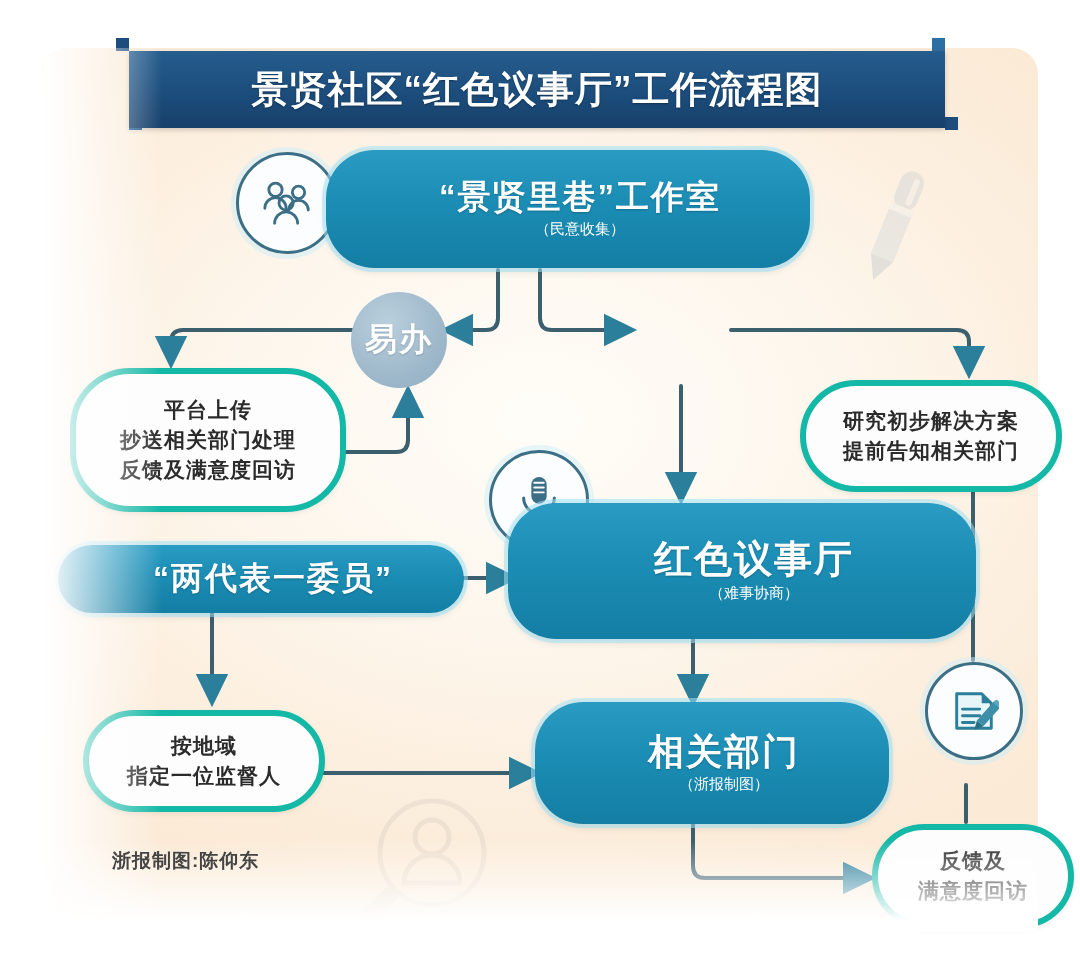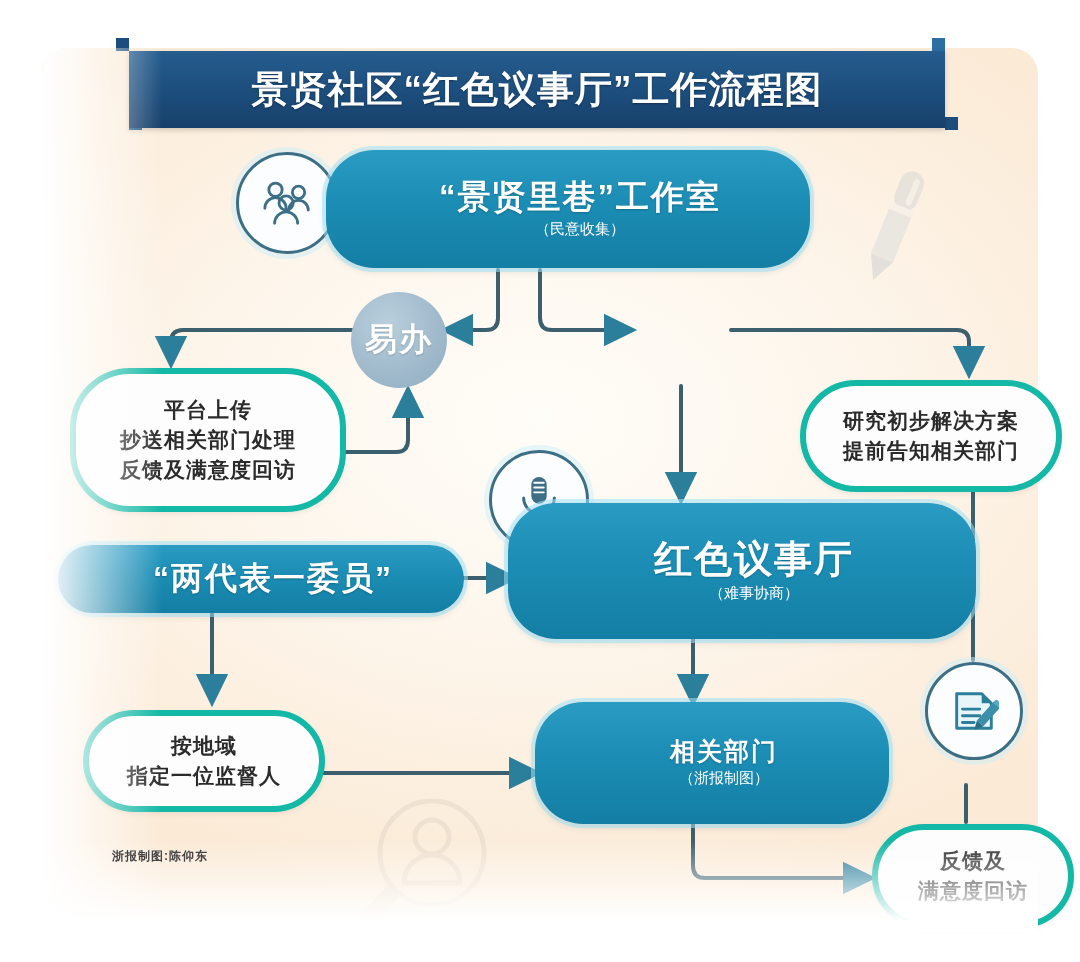--- a/index.html
+++ b/index.html
@@ -84,21 +84,21 @@
   .iconcirc{
     position:absolute;border-radius:50%;
     background:#fbfdfe;border:3px solid #3c6f86;
     display:flex;align-items:center;justify-content:center;
     box-shadow:0 0 0 5px rgba(205,238,248,.5);
   }
 
   .watermark{position:absolute;opacity:.30;}
   .credit{
     position:absolute;left:112px;top:848px;
-    font-size:12px;color:#444;font-weight:bold;letter-spacing:1px;
+    font-size:19px;color:#444;font-weight:bold;letter-spacing:1px;
     font-family:"Liberation Sans",sans-serif;
   }
   svg.conn{position:absolute;left:0;top:0;width:1080px;height:962px;pointer-events:none;}
 </style>
 </head>
 <body>
 
 <div id="stage">
 
   <div class="panel"></div>
@@ -221,21 +221,21 @@
   <div class="nodeblue" style="left:58px;top:545px;width:382px;height:68px;border-radius:36px;">
     <div class="t1" style="font-size:32px;">“两代表一委员”</div>
   </div>
 
   <div class="ovalwhite" style="left:83px;top:710px;width:230px;height:90px;">
     <div>按地域</div>
     <div>指定一位监督人</div>
   </div>
 
   <div class="nodeblue" style="left:535px;top:702px;width:330px;height:122px;">
-    <div class="t1" style="font-size:25px;">相关部门</div>
+    <div class="t1" style="font-size:36px;">相关部门</div>
     <div class="t2">（浙报制图）</div>
   </div>
 
   <div class="iconcirc" style="left:925px;top:662px;width:92px;height:92px;">
     <svg viewBox="0 0 52 52" width="50" height="50">
       <path d="M8,8 h26 l10,10 v26 h-36 z" fill="#e8f6fa" stroke="#2b7f9b" stroke-width="3" stroke-linejoin="round"></path>
       <path d="M34,8 v10 h10" fill="#2b7f9b"></path>
       <g stroke="#2b7f9b" stroke-width="3" stroke-linecap="round">
         <line x1="14" y1="24" x2="32" y2="24"></line>
         <line x1="14" y1="31" x2="32" y2="31"></line>

